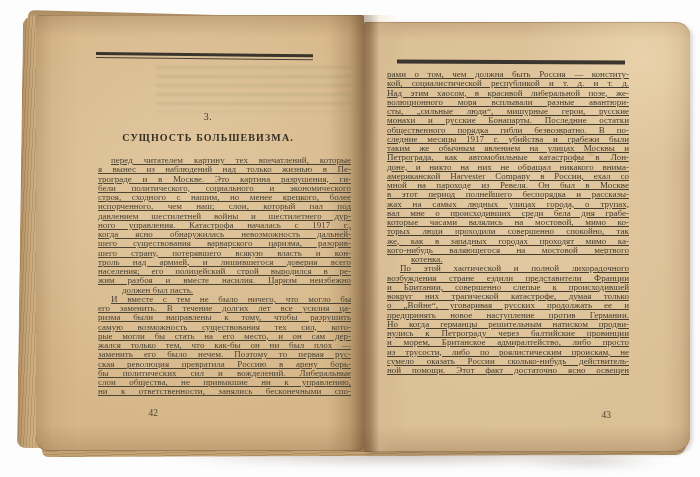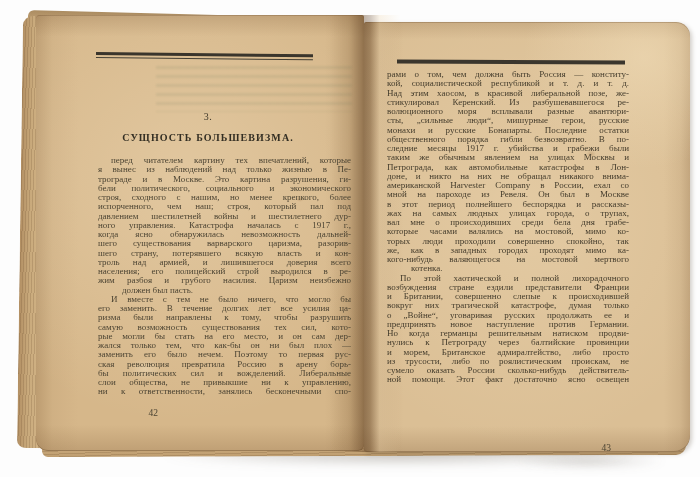--- a/index.html
+++ b/index.html
@@ -101,34 +101,34 @@
 
   
   .chapter-number {
     left:98px; top:111px; width:220px; text-align:center;
     font-size:10px; color:#3e382a; letter-spacing:0.5px;
   }
   .chapter-heading {
     left:98px; top:132px; width:220px; text-align:center;
     font-size:10px; color:#332e23; letter-spacing:1.1px; font-weight:bold;
   }
-  .page-body { font-size:9px; color:#4c4433; }
+  .page-body { font-size:9px; color:#4c4433;text-decoration:underline; }
   .page-body .para { position:static; display:block; }
   .page-body .line {
     position:static; display:block; line-height:9.25px;
     text-align:justify; text-align-last:justify; white-space:normal;
   }
   .page-body .para:not(.open) .line:last-child { text-align-last:left;padding-left:24px; }
   .page-body .para.indent .line:first-child { text-indent:13px; }
   .body-left  { left:98px;  top:156px; width:253px; }
   .body-right { left:387px; top:70px;  width:242px; color:#443c2c; }
 
   .page-number { font-size:9.5px; color:#4c4433; }
   .page-number-left  { left:98px;  top:408px; width:60px; text-align:right; }
-  .page-number-right { left:387px; top:410px; width:242px; text-align:right; padding-right:18px;margin-top:33px; }
+  .page-number-right { left:387px; top:410px; width:242px; text-align:right; padding-right:18px; }
 </style>
 </head>
 <body>
 
 <div class="stage">
   <div class="cast-shadow"></div>
   <div class="cast-shadow-right"></div>
 
   <div class="bottom-edge"></div>
   <div class="top-edge"></div>
@@ -152,29 +152,29 @@
   <div class="chapter-number">3.</div>
   <div class="chapter-heading">СУЩНОСТЬ БОЛЬШЕВИЗМА.</div>
 
   <div class="page-body body-left">
       <div class="para indent">
         <div class="line">перед читателем картину тех впечатлений, которые</div>
         <div class="line">я вынес из наблюдений над только жизнью в Пе-</div>
         <div class="line">трограде и в Москве. Это картина разрушения, ги-</div>
         <div class="line">бели политического, социального и экономического</div>
         <div class="line">строя, сходного с нашим, но менее крепкого, более</div>
-        <div class="line">испорченного, чем наш; строя, который пал под</div>
+        <div class="line">испорченного, чем наш; слои, который пал под</div>
         <div class="line">давлением шестилетней войны и шестилетнего дур-</div>
         <div class="line">ного управления. Катастрофа началась с 1917 г.,</div>
         <div class="line">когда ясно обнаружилась невозможность дальней-</div>
         <div class="line">шего существования варварского царизма, разорив-</div>
         <div class="line">шего страну, потерявшего всякую власть и кон-</div>
         <div class="line">троль над армией, и лишившегося доверия всего</div>
         <div class="line">населения; его полицейский строй выродился в ре-</div>
-        <div class="line">жим разбоя и грубого насилия. Царизм неизбежно</div>
+        <div class="line">жим разбоя и вместе насилия. Царизм неизбежно</div>
         <div class="line">должен был пасть.</div>
       </div>
       <div class="para indent open">
         <div class="line">И вместе с тем не было ничего, что могло бы</div>
         <div class="line">его заменить. В течение долгих лет все усилия ца-</div>
         <div class="line">ризма были направлены к тому, чтобы разрушить</div>
         <div class="line">самую возможность существования тех сил, кото-</div>
         <div class="line">рые могли бы стать на его место, и он сам дер-</div>
         <div class="line">жался только тем, что как-бы он ни был плох —</div>
         <div class="line">заменить его было нечем. Поэтому то первая рус-</div>
@@ -182,21 +182,20 @@
         <div class="line">бы политических сил и вожделений. Либеральные</div>
         <div class="line">слои общества, не привыкшие ни к управлению,</div>
         <div class="line">ни к ответственности, занялись бесконечными спо-</div>
       </div>
     </div>
   <div class="page-body body-right">
       <div class="para">
         <div class="line">рами о том, чем должна быть Россия — конститу-</div>
         <div class="line">кой, социалистической республикой и т. д. и т. д.</div>
         <div class="line">Над этим хаосом, в красивой либеральной позе, же-</div>
-        <div class="line">стикулировал Керенский. Из разбушевавшегося ре-</div>
         <div class="line">волюционного моря всплывали разные авантюри-</div>
         <div class="line">сты, „сильные люди“, мишурные герои, русские</div>
         <div class="line">монахи и русские Бонапарты. Последние остатки</div>
         <div class="line">общественного порядка гибли безвозвратно. В по-</div>
         <div class="line">следние месяцы 1917 г. убийства и грабежи были</div>
         <div class="line">таким же обычным явлением на улицах Москвы и</div>
         <div class="line">Петрограда, как автомобильные катастрофы в Лон-</div>
         <div class="line">доне, и никто на них не обращал никакого внима-</div>
         <div class="line">американской Harvester Company в России, ехал со</div>
         <div class="line">мной на пароходе из Ревеля. Он был в Москве</div>

